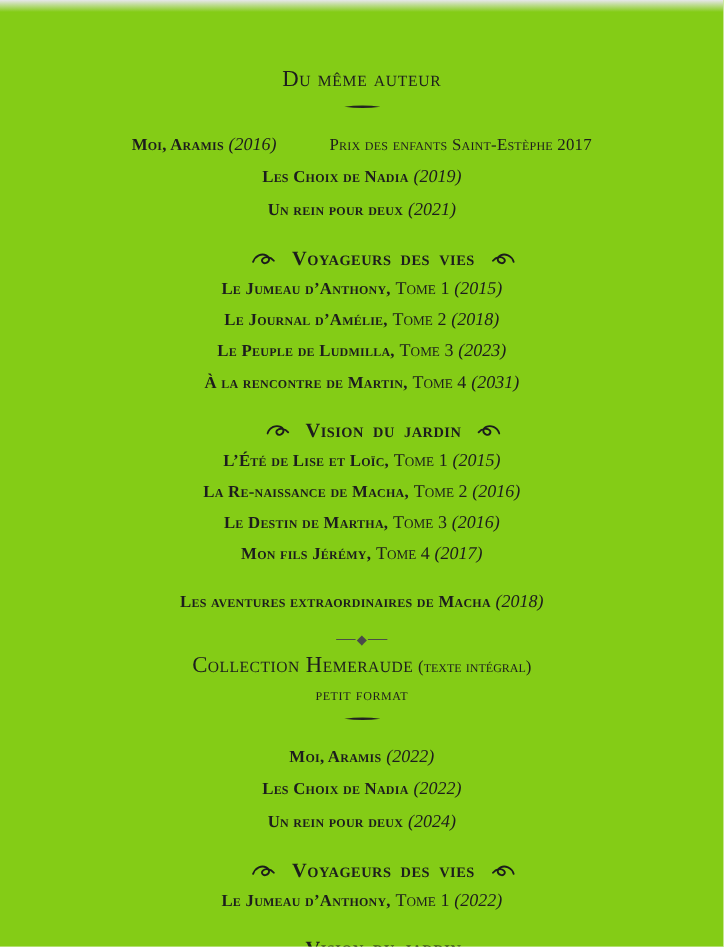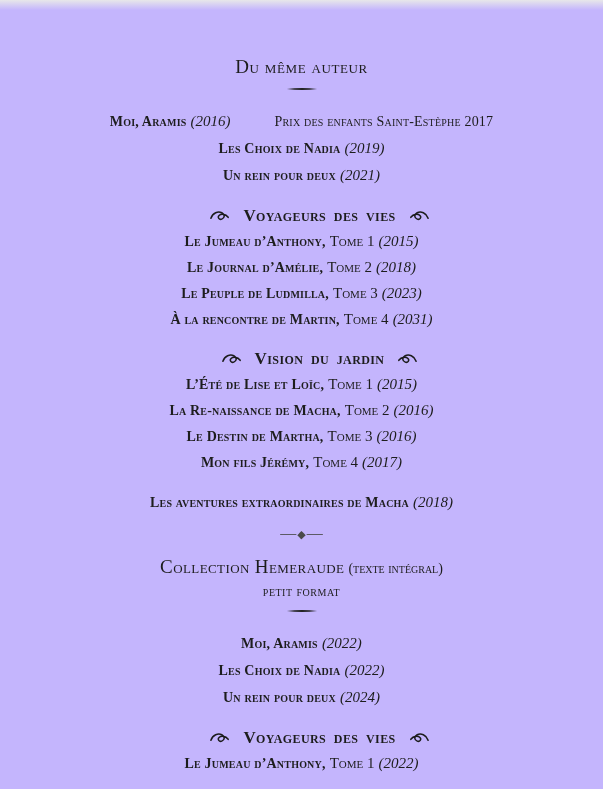--- a/index.html
+++ b/index.html
@@ -5,21 +5,21 @@
   html, body {
     margin: 0;
     padding: 0;
     background: #ffffff;
   }
   .page {
     position: relative;
     width: 603px;
     height: 789px;
     margin: 0 auto;
-    background: #c4b5fd;
+    background: #84cc16;
     overflow: hidden;
     font-family: "Liberation Serif", "DejaVu Serif", serif;
     color: #1d1d1d;
     text-align: center;
   }
   .top-fade {
     position: absolute;
     top: 0; left: 0; right: 0;
     height: 10px;
     background: linear-gradient(#e7e7e9, rgba(255,255,255,0));
@@ -87,21 +87,21 @@
     line-height: 18px;
     color: #4a4a4a;
     display: flex;
     justify-content: center;
     align-items: center;
     gap: 1px;
   }
   .divider .dash { font-size: 16px; }
   .divider .diamond { font-size: 11px; position: relative; top: 0.5px; }
 
-  .collection-block { margin-top: 12px; }
+  .collection-block { }
   .collection-line { line-height: 26px; }
   .collection-main {
     font-variant: small-caps;
     font-size: 19px;
     letter-spacing: 0.4px;
   }
   .collection-paren {
     font-variant: small-caps;
     font-size: 14px;
   }

